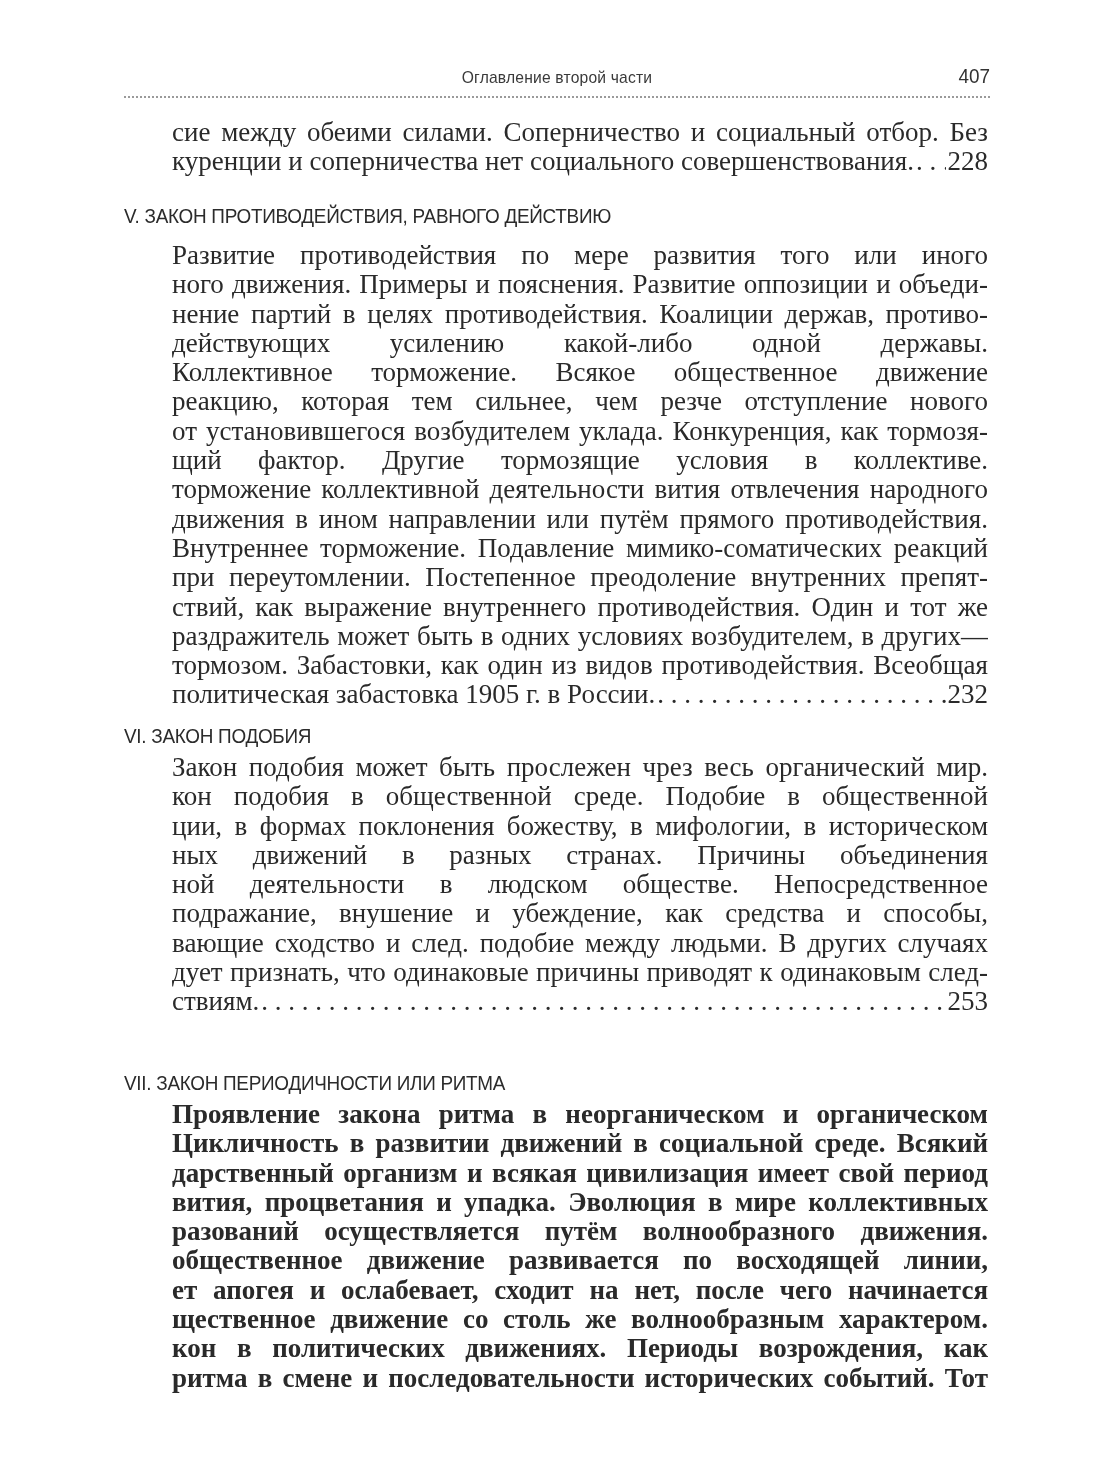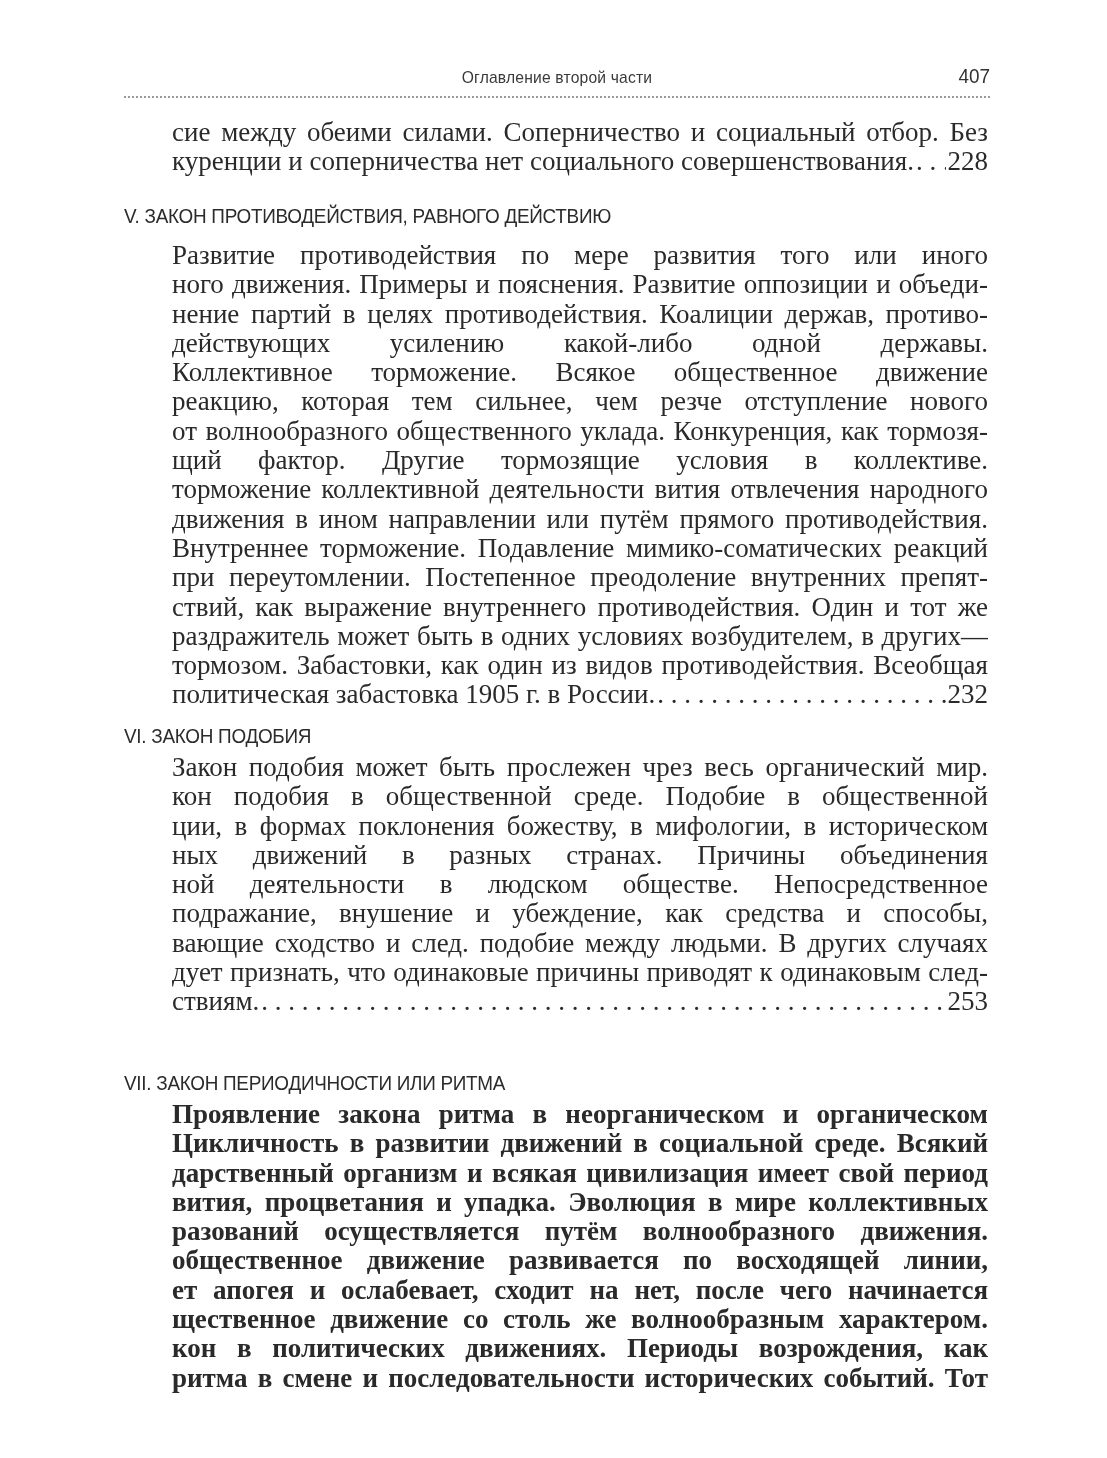--- a/index.html
+++ b/index.html
@@ -71,21 +71,21 @@
   </div>
 
   <div class="heading h5">V. ЗАКОН ПРОТИВОДЕЙСТВИЯ, РАВНОГО ДЕЙСТВИЮ</div>
   <div class="block body-text desc d5">
     <div class="line justify">Развитие противодействия по мере развития того или иного обществен-</div>
     <div class="line justify">ного движения. Примеры и пояснения. Развитие оппозиции и объеди-</div>
     <div class="line justify">нение партий в целях противодействия. Коалиции держав, противо-</div>
     <div class="line justify">действующих усилению какой-либо одной державы. «Субботничество».</div>
     <div class="line justify">Коллективное торможение. Всякое общественное движение возбуждает</div>
     <div class="line justify">реакцию, которая тем сильнее, чем резче отступление нового движения</div>
-    <div class="line justify">от волнообразного общественного уклада. Конкуренция, как тормозя-</div>
+    <div class="line justify">от установившегося возбудителем уклада. Конкуренция, как тормозя-</div>
     <div class="line justify">щий фактор. Другие тормозящие условия в коллективе. Искусственное</div>
     <div class="line justify">торможение коллективной деятельности вития отвлечения народного</div>
     <div class="line justify">движения в ином направлении или путём прямого противодействия.</div>
     <div class="line justify">Внутреннее торможение. Подавление мимико-соматических реакций</div>
     <div class="line justify">при переутомлении. Постепенное преодоление внутренних препят-</div>
     <div class="line justify">ствий, как выражение внутреннего противодействия. Один и тот же</div>
     <div class="line justify">раздражитель может быть в одних условиях возбудителем, в других—</div>
     <div class="line justify">тормозом. Забастовки, как один из видов противодействия. Всеобщая</div>
     <div class="line leader-line">
       <span class="txt">политическая забастовка 1905 г. в России.</span>

